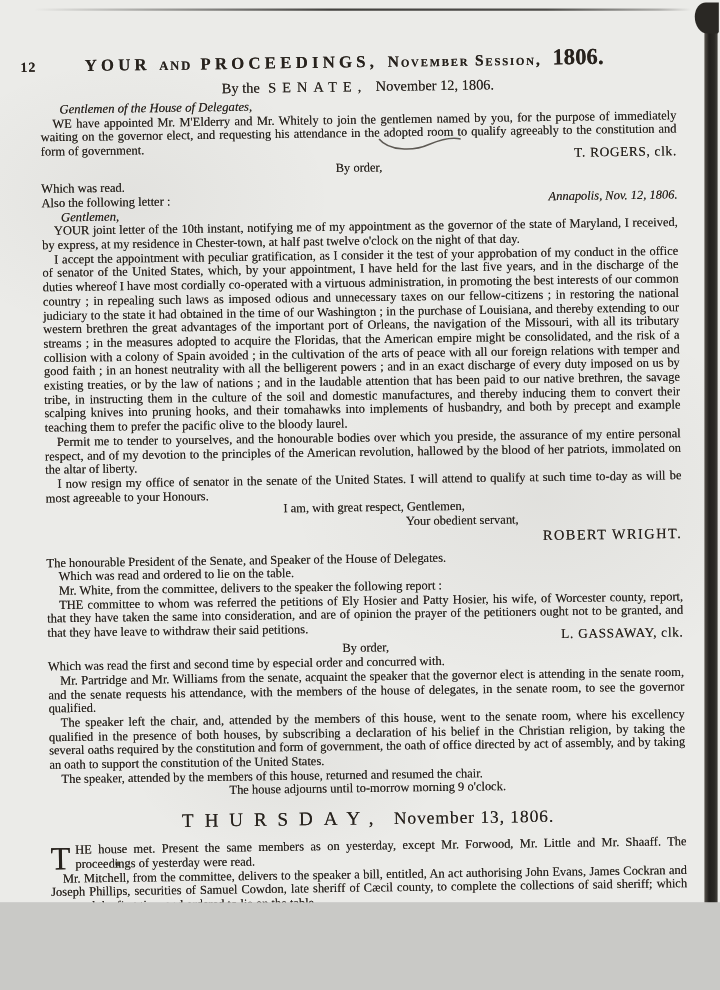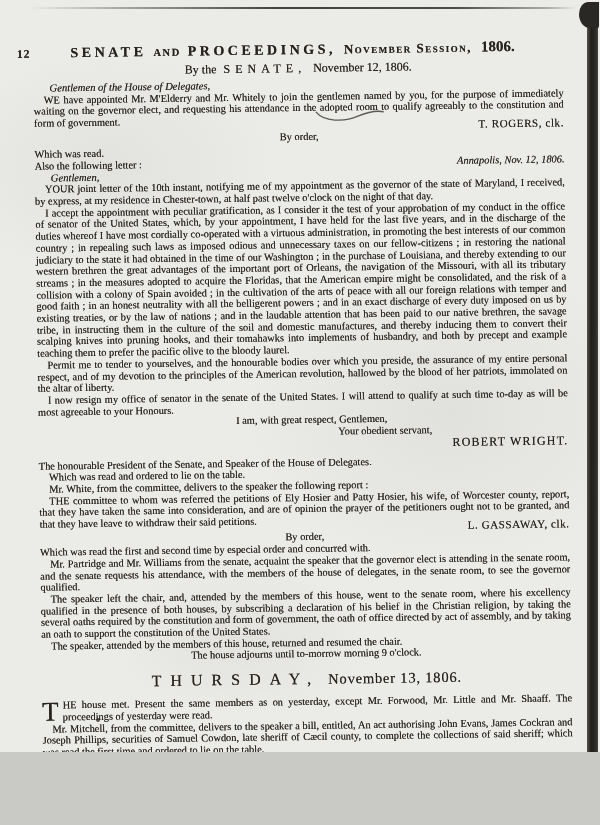--- a/index.html
+++ b/index.html
@@ -36,21 +36,21 @@
   }
   p { margin:0; font-size:10.4px; line-height:11.7px; text-align:justify; text-indent:10px; }
   .noindent { text-indent:0; }
 
   .header-row { display:flex; align-items:baseline; margin-bottom:3px; }
   .pagenum { font-size:11.5px; letter-spacing:1px; margin-left:-16px; margin-right:40px; font-weight:bold; }
   .main-title { font-weight:bold; white-space:nowrap; }
   .t-votes, .t-proc { font-size:14px; letter-spacing:3.5px; }
   .t-and { font-size:10.5px; letter-spacing:1.5px; padding:0 3px;text-align:right; }
   .t-sess { font-size:13px; font-variant:small-caps; letter-spacing:1.5px; padding-left:4px; }
-  .t-year { font-size:15px; padding-left:5px; }
+  .t-year { font-size:19px; padding-left:5px; }
 
   .senate-heading { text-align:center; font-size:12px; margin-bottom:3px; }
   .sh-senate { letter-spacing:5px; padding:0 4px; }
 
   .salutation { font-style:italic; text-indent:16px; font-size:10.6px; }
   .squiggle { position:relative; }
   .squiggle svg { position:absolute; left:-6px; bottom:-11px; pointer-events:none; }
 
   .sig-name { text-align:right; text-indent:0; margin-top:-5px; font-size:11px; letter-spacing:0.6px; }
   .by-order { text-align:center; text-indent:0; margin-top:-2px; }
@@ -79,21 +79,21 @@
   <div class="edge-band"></div>
   <div class="corner-blob"></div>
   <div class="ink-speck" style="left:96px; top:718px; width:4px; height:4px;"></div>
   <div class="ink-speck" style="left:84px; top:814px; width:2px; height:6px;"></div>
 
   <div class="content">
 
     <div class="header-row">
       <span class="pagenum">12</span>
       <span class="main-title">
-        <span class="t-votes">SENATE</span>
+        <span class="t-votes">YOUR</span>
         <span class="t-and">AND</span>
         <span class="t-proc">PROCEEDINGS,</span>
         <span class="t-sess">November Session,</span>
         <span class="t-year">1806.</span>
       </span>
     </div>
 
     <div class="senate-heading">
       <span>By the</span>
       <span class="sh-senate">SENATE,</span>

